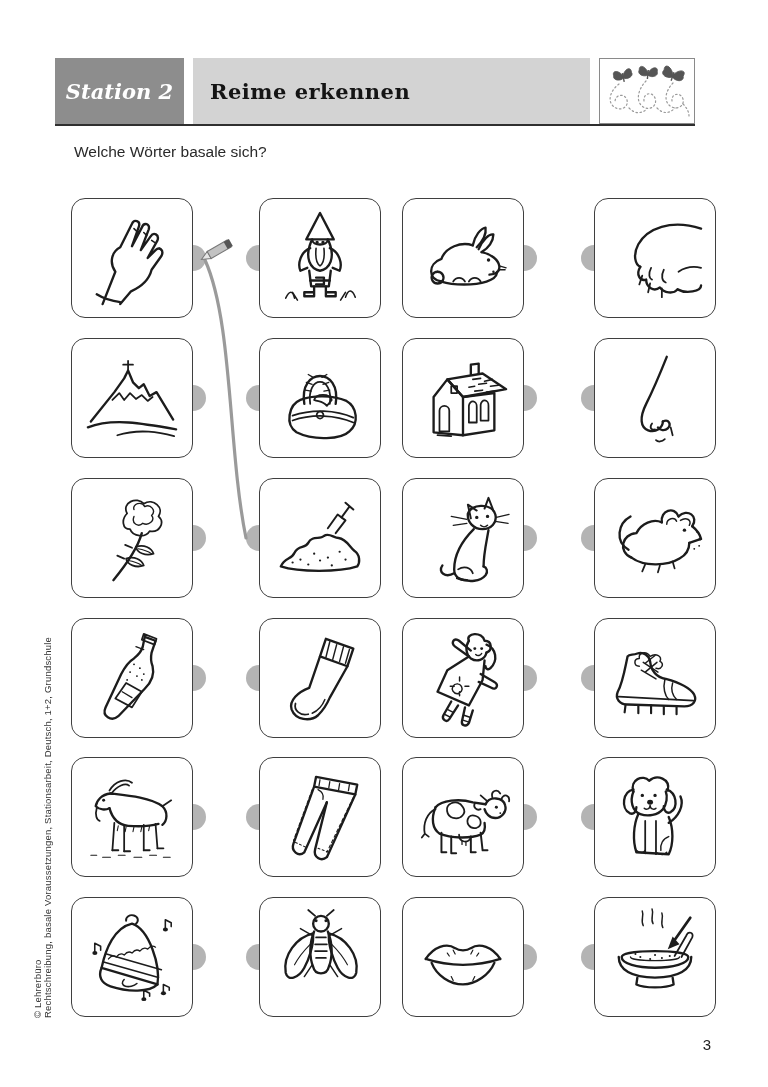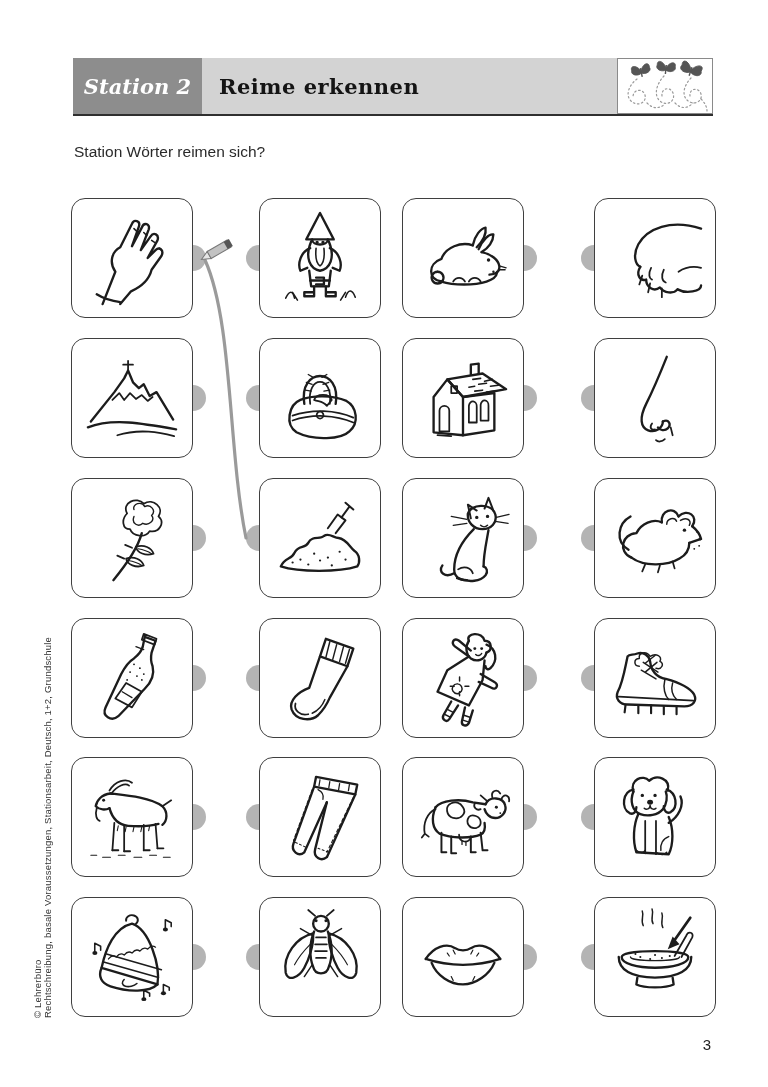--- a/index.html
+++ b/index.html
@@ -1,22 +1,22 @@
 <!DOCTYPE html>
 <html><head>
 <meta charset="utf-8">
 <style>
   html,body{margin:0;padding:0;}
   body{
     width:768px;height:1087px;position:relative;background:#ffffff;
     font-family:"Liberation Sans",sans-serif;overflow:hidden;
   }
   
-  .header{position:absolute;left:73px;top:58px;width:640px;height:58px;display:flex;
-          border-bottom:2.5px solid #2f2f2f;box-sizing:border-box;}
+  .header{position:absolute;left:55px;top:58px;width:640px;height:68px;display:flex;
+          border-bottom:2.5px solid #2f2f2f;box-sizing:border-box;gap:9px;}
   .station-box{width:129px;height:100%;display:flex;align-items:center;justify-content:center;
           font-family:"DejaVu Serif",serif;font-style:italic;font-weight:bold;font-size:21px;color:#ffffff;}
   .title-box{flex:1;height:100%;display:flex;align-items:center;padding-left:17px;box-sizing:border-box;
           font-family:"DejaVu Serif",serif;font-weight:bold;font-size:21px;color:#141414;letter-spacing:0.5px;}
   .deco-box{width:96px;height:100%;background:#ffffff;border:1px solid #8a8a8a;box-sizing:border-box;
           display:flex;align-items:center;justify-content:center;}
   
   .instructions{position:absolute;left:74px;top:141px;font-size:15.5px;color:#2a2a2a;line-height:21px;}
   
   #grid{position:absolute;left:0;top:0;width:768px;height:1087px;}
@@ -67,21 +67,21 @@
           <path d="M18 20 C10 26 6 36 12 42 C18 48 28 44 26 36 C24 29 14 30 14 38"></path>
           <path d="M45 17 C38 24 34 36 41 42 C48 48 57 42 54 34 C51 27 42 29 43 37"></path>
           <path d="M72 19 C66 25 62 35 68 41 C74 47 84 43 82 35 C80 28 70 29 71 37"></path>
           <path d="M28 44 C34 50 40 50 46 45 M56 44 C62 50 68 50 74 44 M82 40 C86 44 88 48 88 52"></path>
         </g>
       </svg>
     </div>
   </div>
 
   <div class="instructions">
-    <div>Station Wörter reimen sich?</div>
+    <div>Welche Wörter basale sich?</div>
   </div>
 
   <div id="grid">
       <div class="card-wrap" style="left: 71px; top: 198px;">
         <div class="tab right" style="background: rgb(180, 180, 180);"></div>
         <div class="card">
           <svg viewBox="0 0 100 100" width="102" height="98">
             <path d="M20 97 L33 64 C26 54 30 43 38 39 L50 15 C52 10 59 12 57 18 L50 38 L60 19 C62 13 69 15 67 21 L59 42 L69 28 C72 23 78 26 76 32 L66 50 L74 42 C78 38 83 42 80 48 L70 62 C67 74 58 80 49 84 L38 97" fill="none" stroke="#1c1c1c" stroke-width="2.4" stroke-linecap="round" stroke-linejoin="round"></path>
             <path d="M14 87 C22 92 30 94 38 95" fill="none" stroke="#1c1c1c" stroke-width="2.4" stroke-linecap="round" stroke-linejoin="round"></path>
             <path d="M52 20 l3 3 M62 24 l3 3 M70 32 l3 2 M78 40 l2 2" fill="none" stroke="#1c1c1c" stroke-width="1.6" stroke-linecap="round" stroke-linejoin="round"></path>

